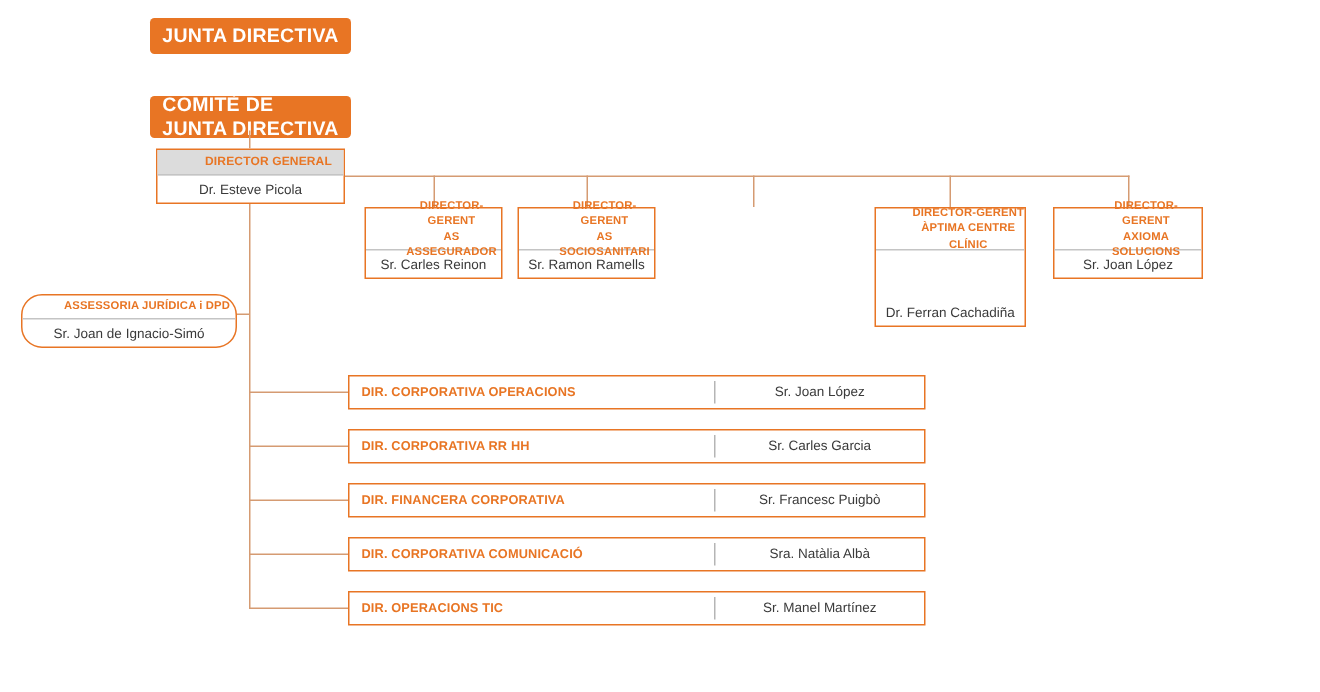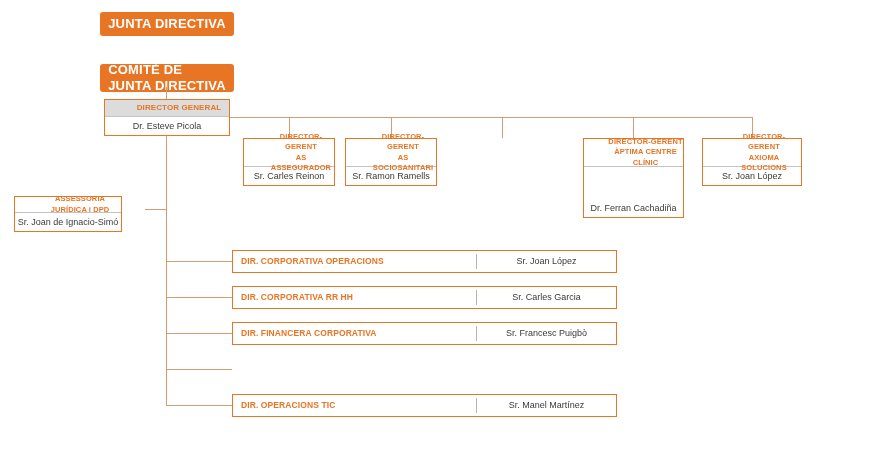--- a/index.html
+++ b/index.html
@@ -90,21 +90,21 @@
   </div>
   <div class="outbox" style="left:702px;top:138px;width:100px;">
     <div class="box-title" style="height:27px;">DIRECTOR-GERENT
 AXIOMA SOLUCIONS</div>
     <div class="box-name" style="height:18px;">Sr. Joan López</div>
   </div>
 
   <div class="vline" style="left:166px;top:136px;height:270px;"></div>
 
   <div class="hline" style="left:145px;top:209px;width:21px;"></div>
-  <div class="outbox" style="left:14px;top:196px;width:108px;">
+  <div class="outbox" style="left:14px;top:196px;width:144px;border-radius:14px;">
     <div class="box-title" style="height:15px;">ASSESSORIA JURÍDICA i DPD</div>
     <div class="box-name" style="height:18px;">Sr. Joan de Ignacio-Simó</div>
   </div>
 
   <div class="hline" style="left:166px;top:261px;width:66px;"></div>
   <div class="hline" style="left:166px;top:297px;width:66px;"></div>
   <div class="hline" style="left:166px;top:333px;width:66px;"></div>
   <div class="hline" style="left:166px;top:369px;width:66px;"></div>
   <div class="hline" style="left:166px;top:405px;width:66px;"></div>
 
@@ -116,19 +116,24 @@
   <div class="corp-row" style="top:322px;">
     <div class="corp-title">DIR. FINANCERA CORPORATIVA</div>
     <div class="corp-divider"></div>
     <div class="corp-name">Sr. Francesc Puigbò</div>
   </div>
   <div class="corp-row" style="top:286px;">
     <div class="corp-title">DIR. CORPORATIVA RR HH</div>
     <div class="corp-divider"></div>
     <div class="corp-name">Sr. Carles Garcia</div>
   </div>
+  <div class="corp-row" style="top:358px;">
+    <div class="corp-title">DIR. CORPORATIVA COMUNICACIÓ</div>
+    <div class="corp-divider"></div>
+    <div class="corp-name">Sra. Natàlia Albà</div>
+  </div>
   <div class="corp-row" style="top:394px;">
     <div class="corp-title">DIR. OPERACIONS TIC</div>
     <div class="corp-divider"></div>
     <div class="corp-name">Sr. Manel Martínez</div>
   </div>
 
 </div>
 
 </body></html>

